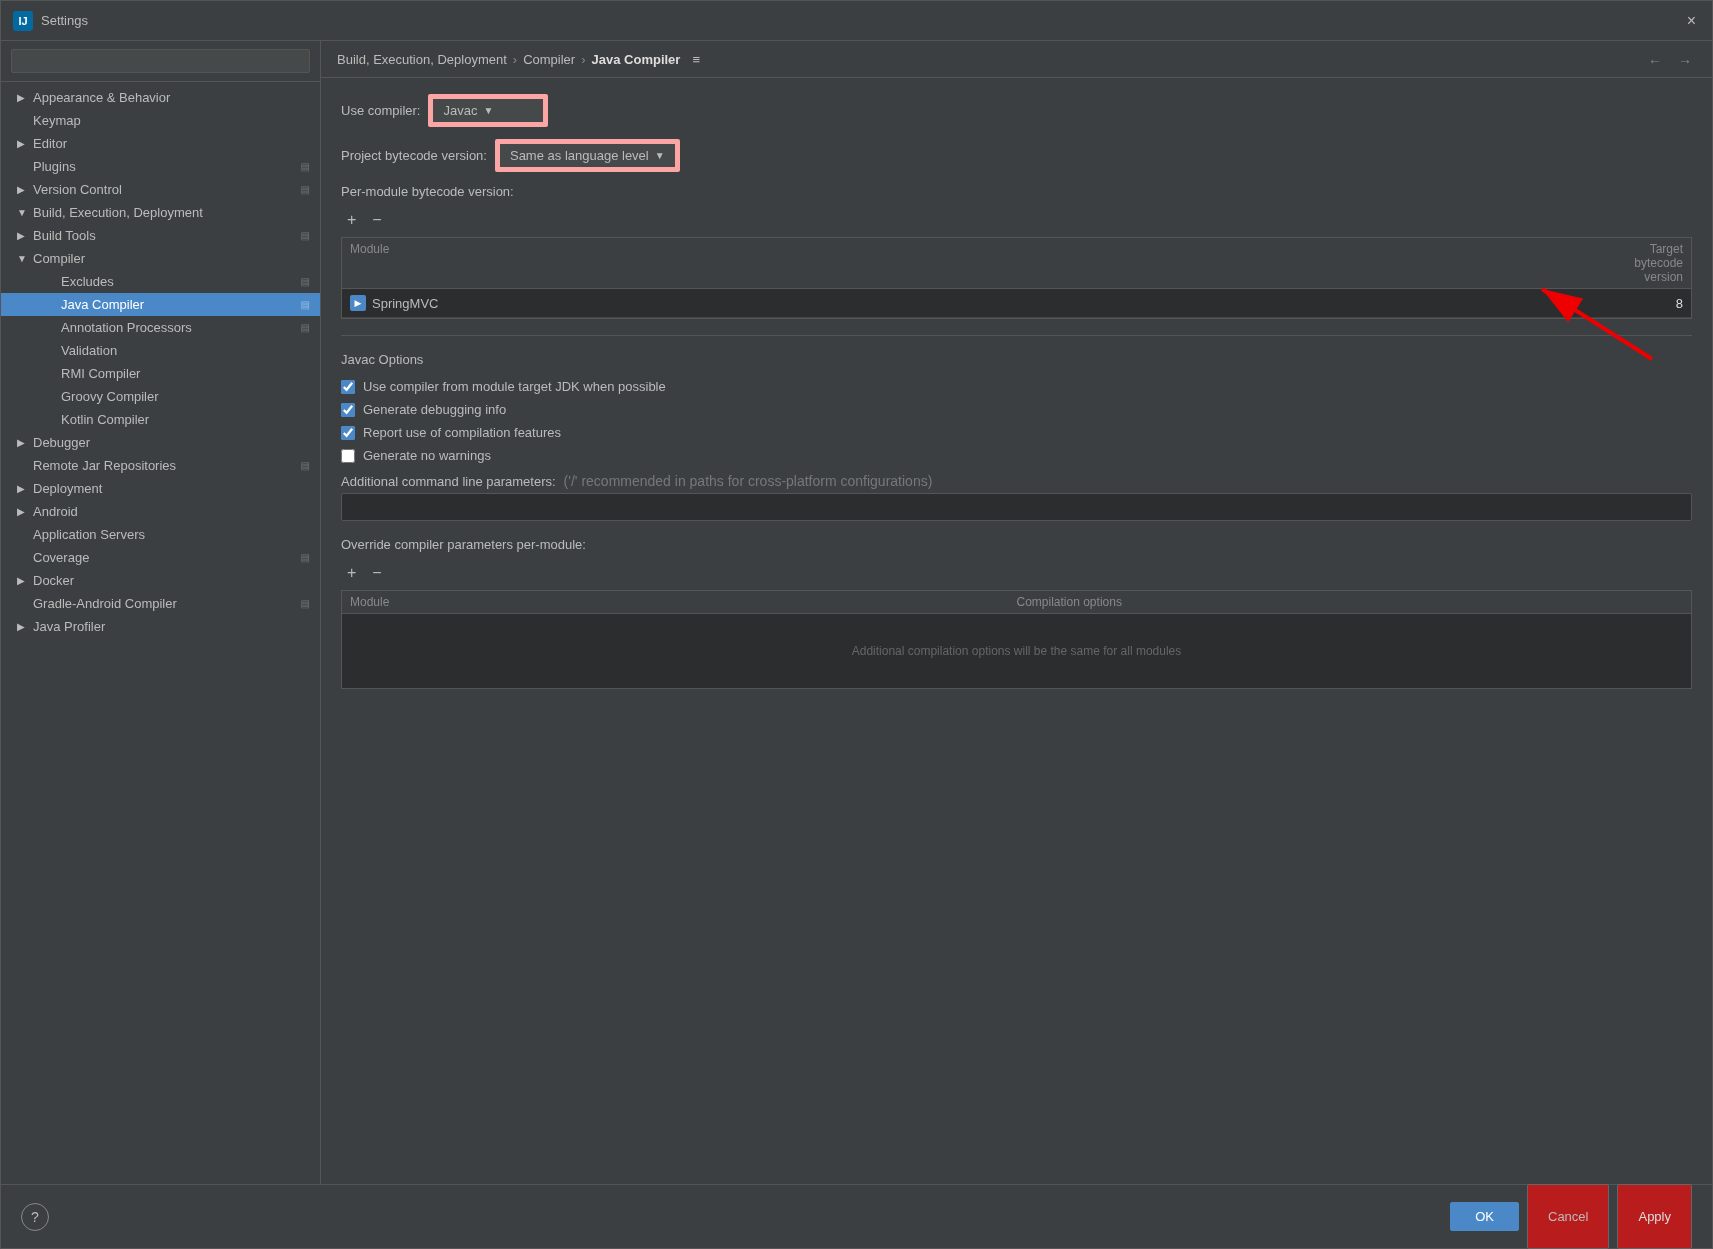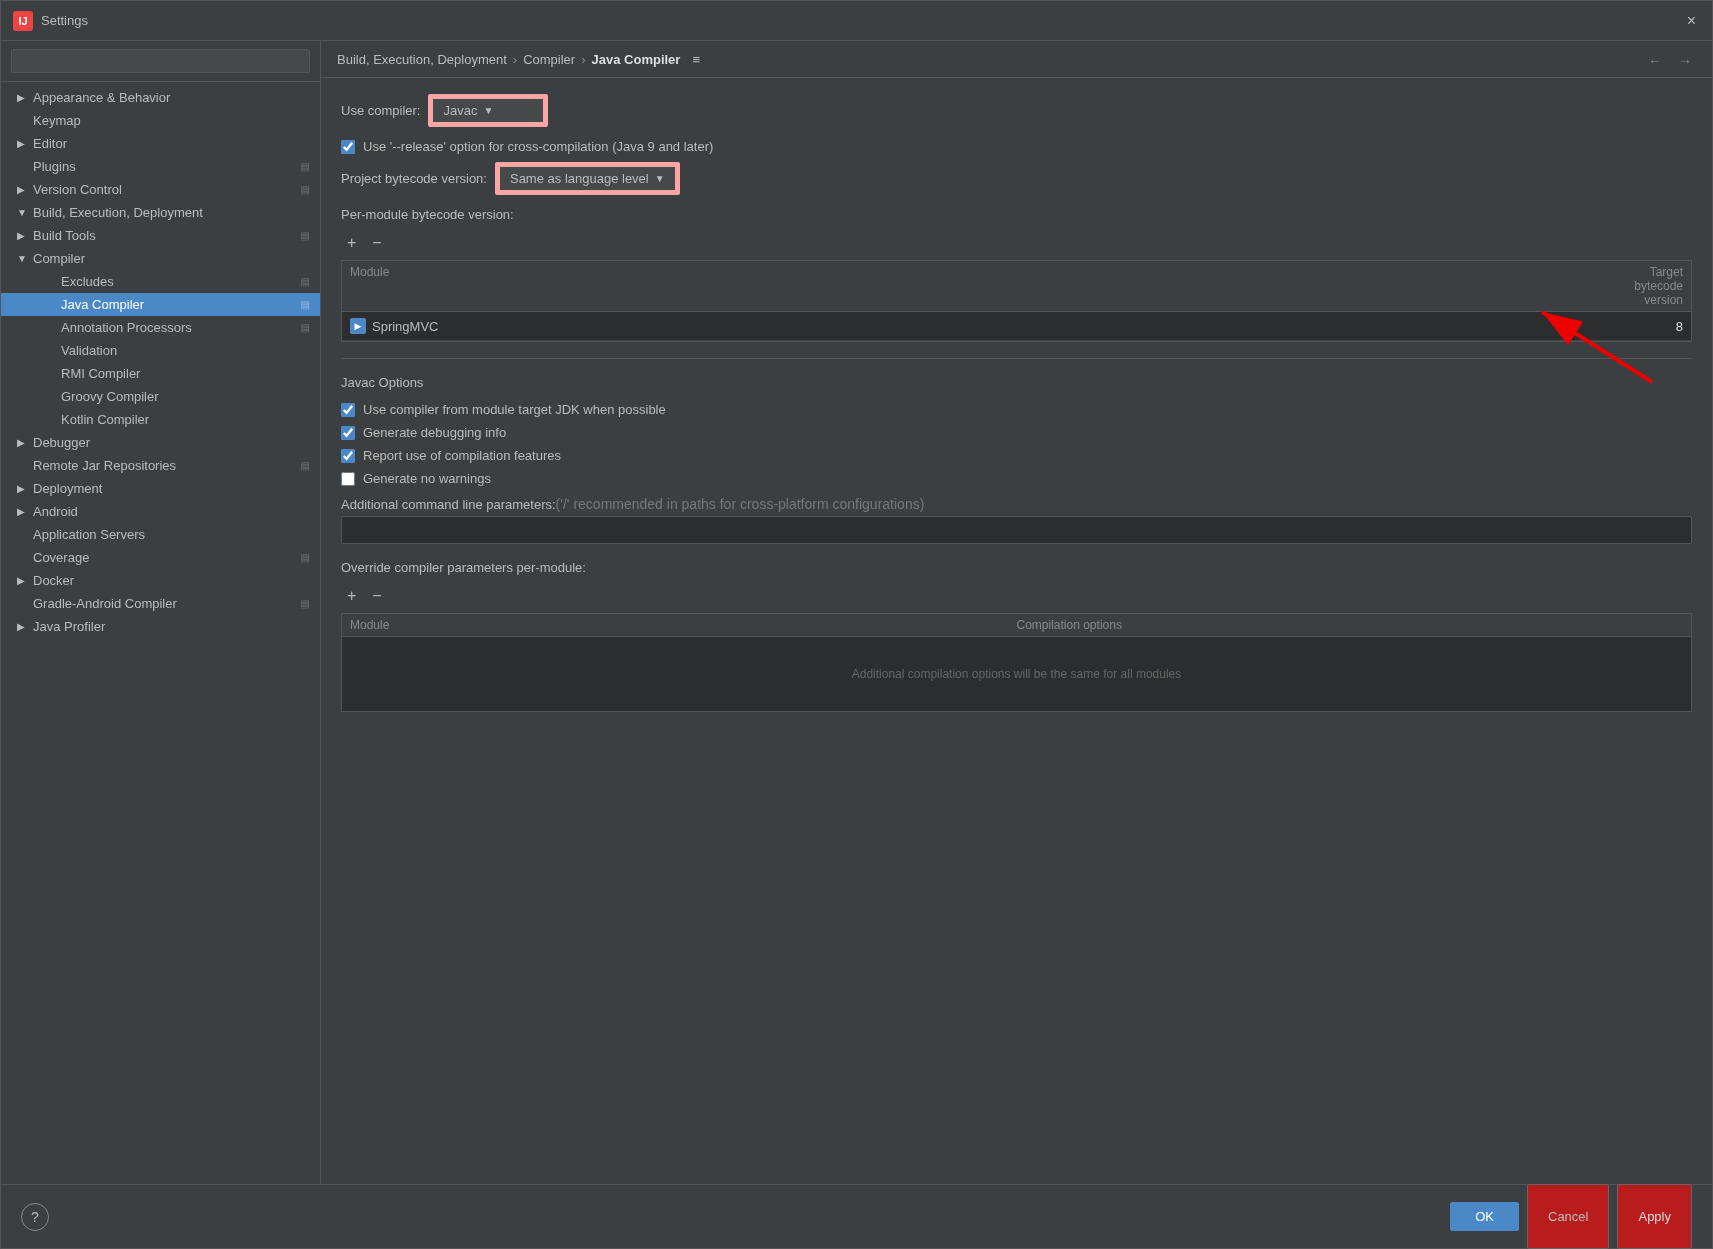--- a/index.html
+++ b/index.html
@@ -24,21 +24,21 @@
       background: #3c3f41;
       display: flex;
       align-items: center;
       padding: 8px 12px;
       border-bottom: 1px solid #555;
       height: 40px;
       flex-shrink: 0;
     }
     .title-bar-icon {
       width: 20px; height: 20px;
-      background: #ef4444;
+      background: #0369a1;
       border-radius: 3px;
       margin-right: 8px;
       display: flex; align-items: center; justify-content: center;
       font-size: 11px; color: #fff; font-weight: bold;
     }
     .title-bar-text {
       color: #bbbbbb;
       font-size: 13px;
       flex: 1;
     }
@@ -488,24 +488,20 @@
       <div class="settings-body">
 
         <div class="row-inline">
           <span class="label-text">Use compiler:</span>
           <button class="dropdown-btn">
             <span>Javac</span>
             <span class="arrow-down">▼</span>
           </button>
         </div>
 
-        <div class="checkbox-row">
-          <input type="checkbox" checked="" style="">
-          <span class="label-text">Use '--release' option for cross-compilation (Java 9 and later)</span>
-        </div>
 
         <div class="row-inline">
           <span class="label-text">Project bytecode version:</span>
           <button class="dropdown-btn">
             <span>Same as language level</span>
             <span class="arrow-down">▼</span>
           </button>
         </div>
 
         <div class="section-label">Per-module bytecode version:</div>
@@ -557,21 +553,21 @@
         <div class="checkbox-row">
           <input type="checkbox" checked="" style="">
           <span class="label-text">Report use of compilation features</span>
         </div>
         <div class="checkbox-row">
           <input type="checkbox" style="">
           <span class="label-text">Generate no warnings</span>
         </div>
 
         <div style="margin-top:10px;">
-          <div style="display:flex; align-items:center; gap:0; margin-bottom:4px;">
+          <div style="display:flex; align-items:center; gap:8px; margin-bottom:4px;">
             <span class="label-text">Additional command line parameters:</span>
             <span class="hint-text">('/' recommended in paths for cross-platform configurations)</span>
           </div>
           <input class="command-input" type="text" style="">
         </div>
 
         <div style="margin-top:16px;">
           <div class="section-label">Override compiler parameters per-module:</div>
           <div class="toolbar-row">
             <button class="toolbar-btn">+</button>

